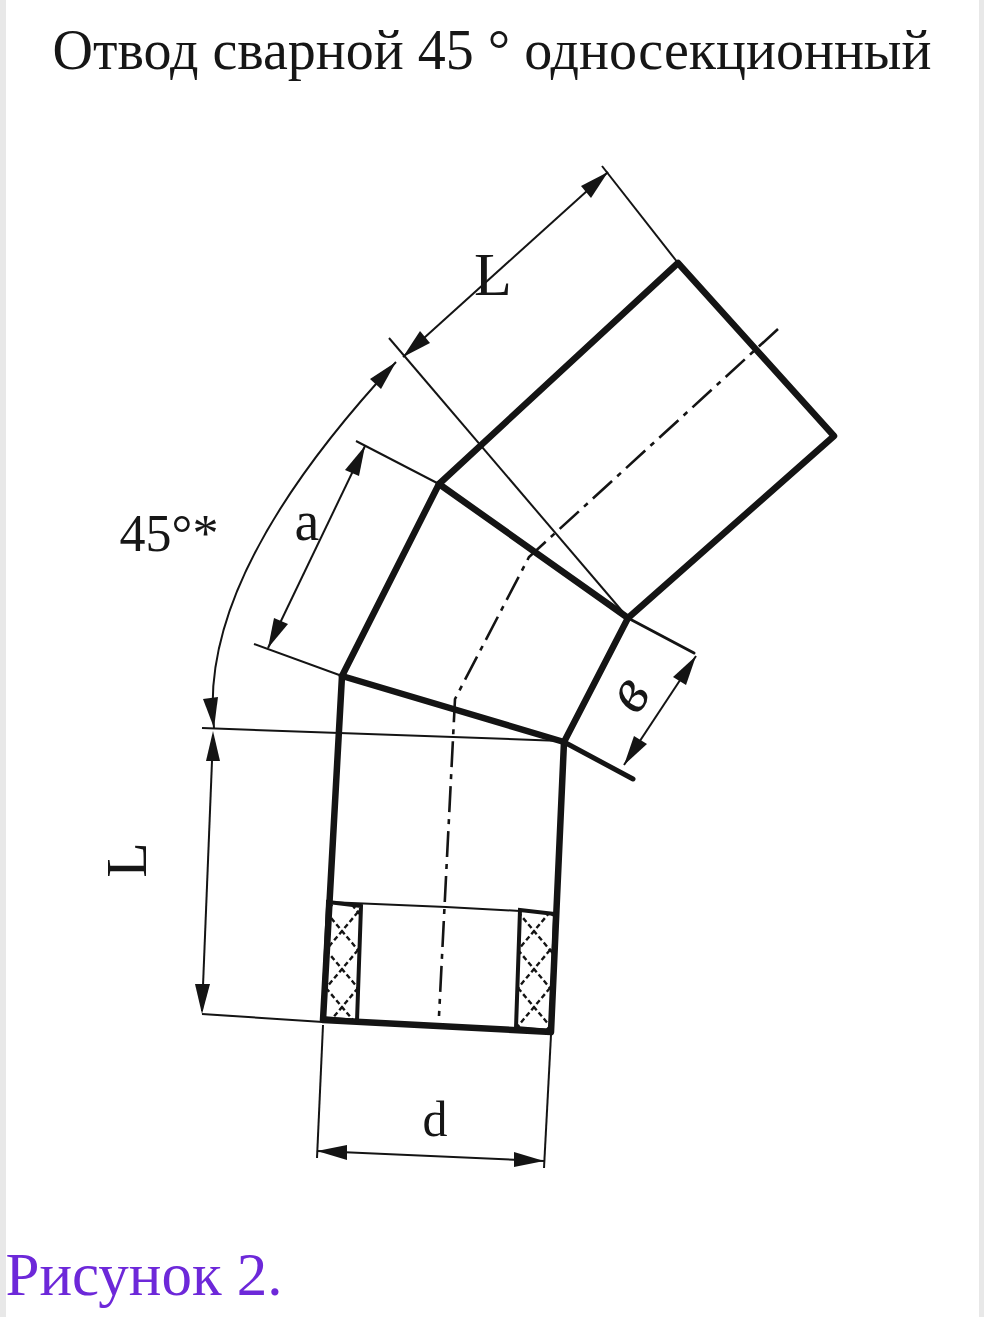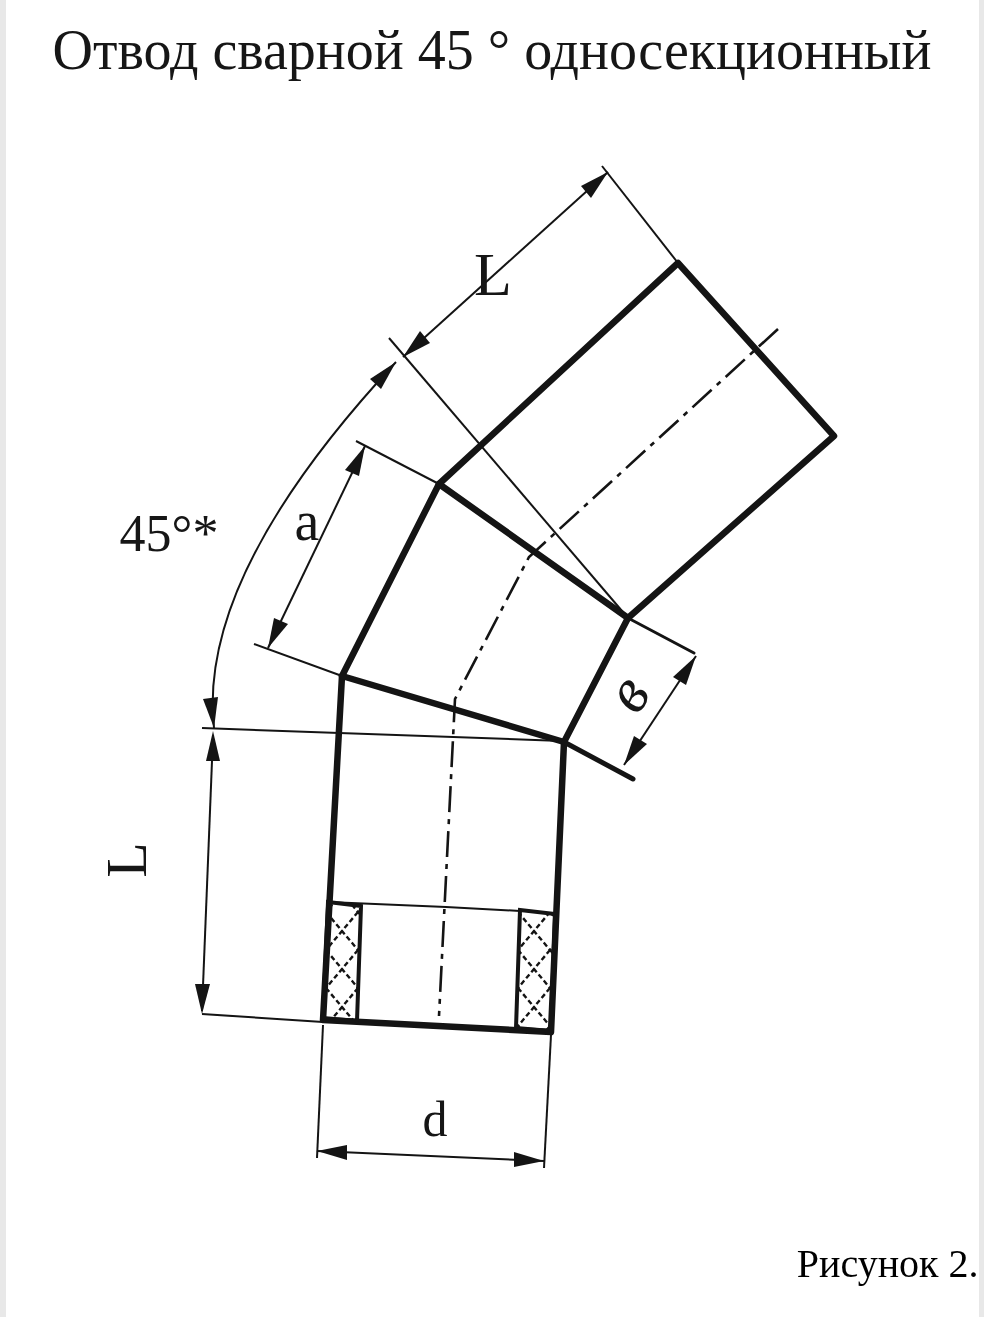--- a/index.html
+++ b/index.html
@@ -7,21 +7,21 @@
     position:relative;width:973px;height:1317px;margin:0 auto;
     background:#ffffff;overflow:hidden;
     font-family:"Liberation Serif","DejaVu Serif",serif;color:#141414;
   }
   .title{
     position:absolute;top:18px;left:0;width:100%;
     text-align:center;font-size:56px;white-space:nowrap;color:#161616;
   }
   .caption{
     position:absolute;top:1240px;left:0;width:100%;
-    text-align:right;font-size:40px;color:#000000;
+    text-align:left;font-size:61px;color:#6d28d9;
   }
   svg.drawing{position:absolute;left:0;top:0;}
   svg text{font-family:"Liberation Serif","DejaVu Serif",serif;fill:#161616;}
   .lbl-L-top{font-size:62px;}
   .lbl-L-left{font-size:58px;}
   .lbl-angle{font-size:52px;}
   .lbl-a{font-size:56px;}
   .lbl-d{font-size:50px;}
   .lbl-v{font-size:64px;font-style:italic;}
 </style>

